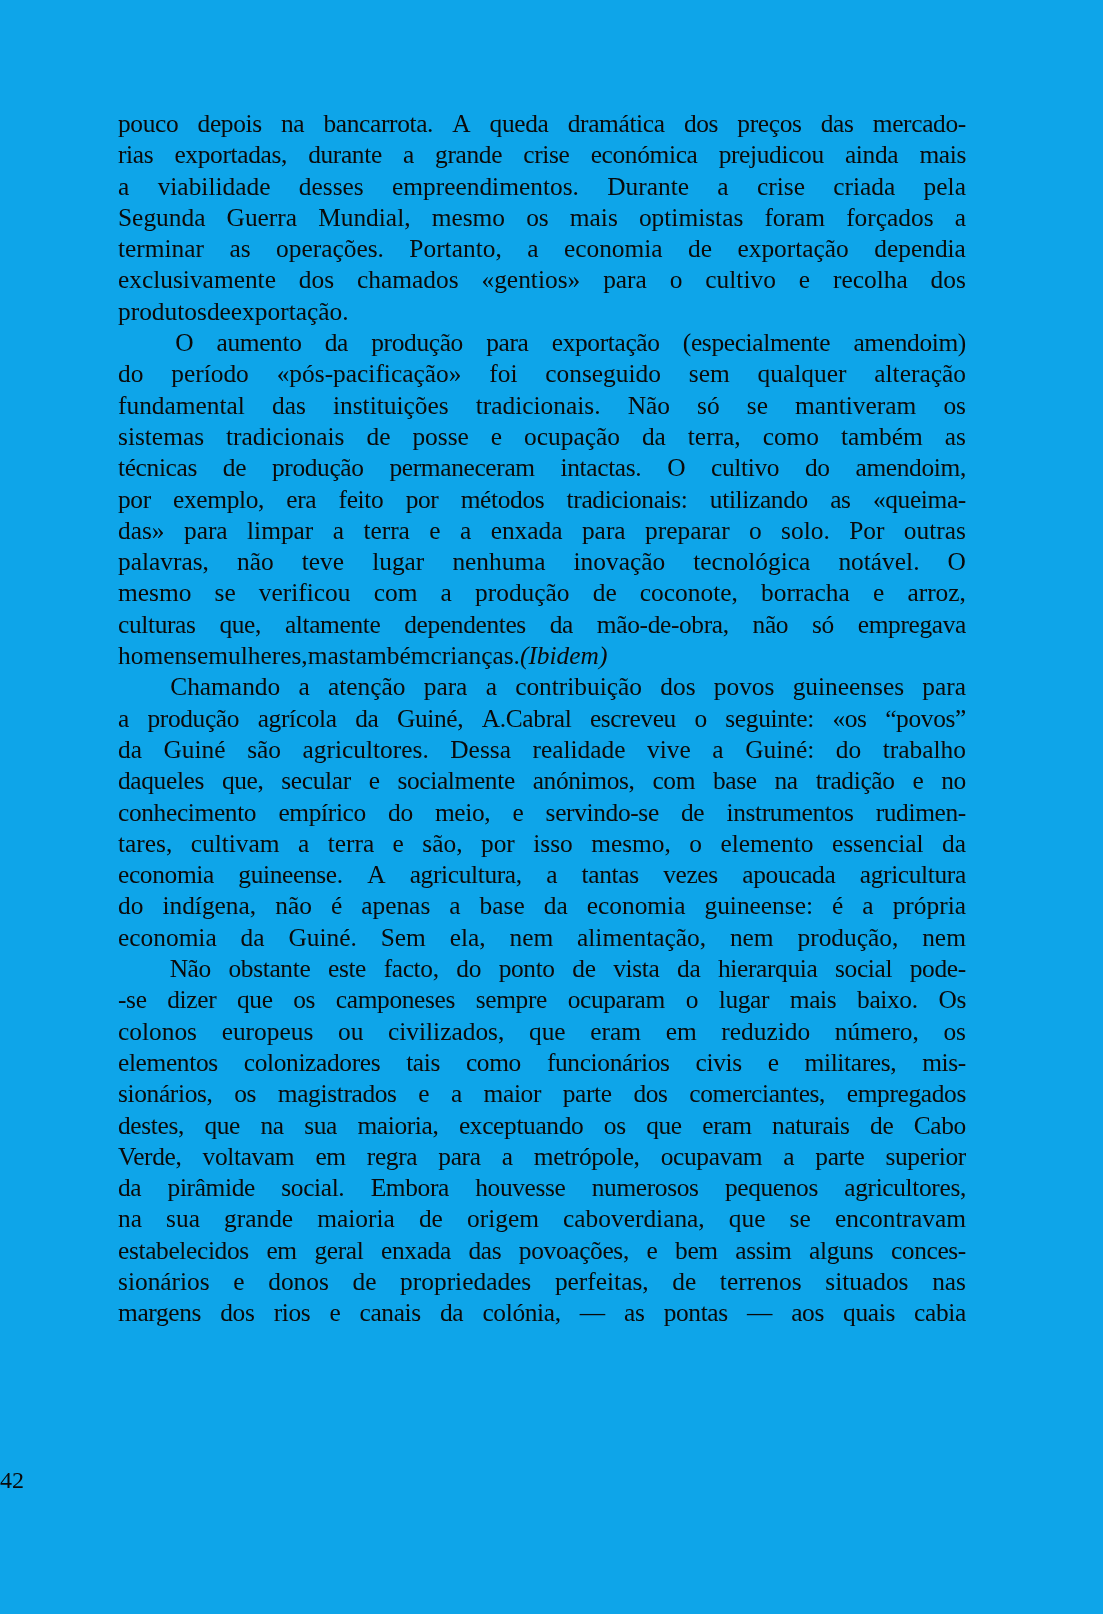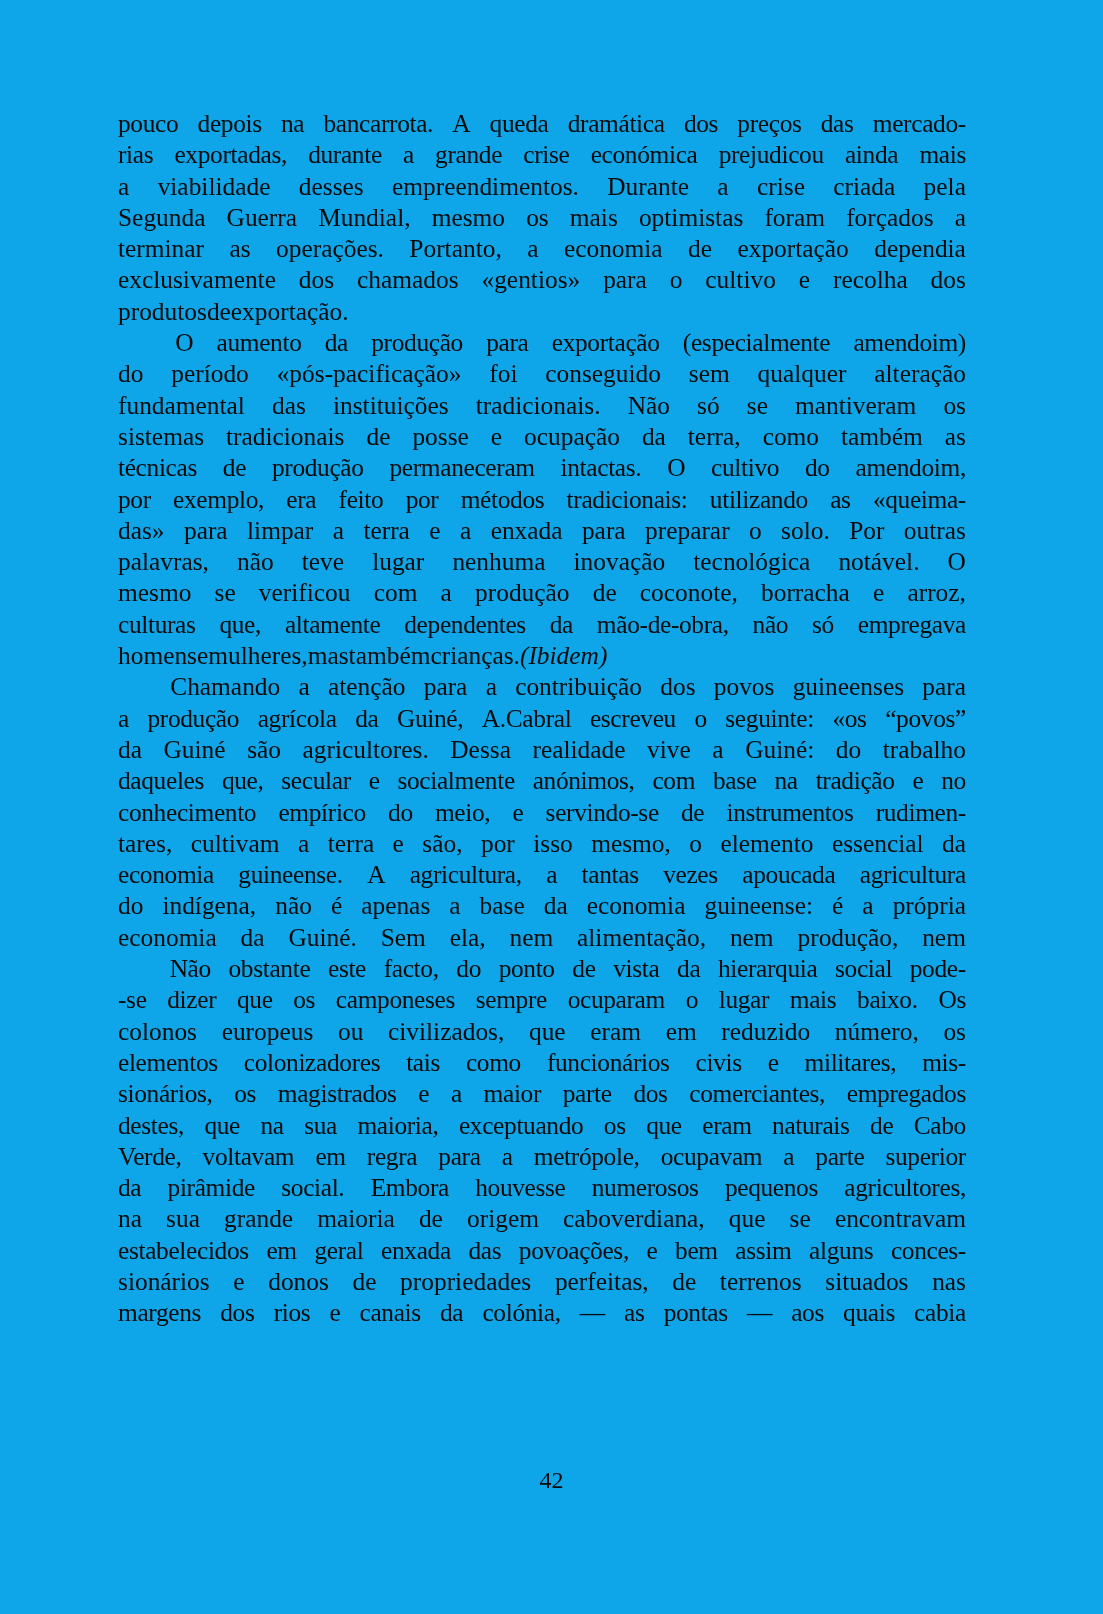--- a/index.html
+++ b/index.html
@@ -56,21 +56,21 @@
     letter-spacing: -0.35px;
   }
   .ital {
     font-style: italic;
   }
   .folio {
     position: absolute;
     left: 0;
     right: 0;
     top: 1466px;
-    text-align: center;
+    text-align: left;
     font-size: 24px;
     line-height: 28px;
     font-family: "Liberation Serif", "DejaVu Serif", serif;
     color: #0a0a0a;
   }
 </style>
 </head>
 <body>
 
 <div class="page">

